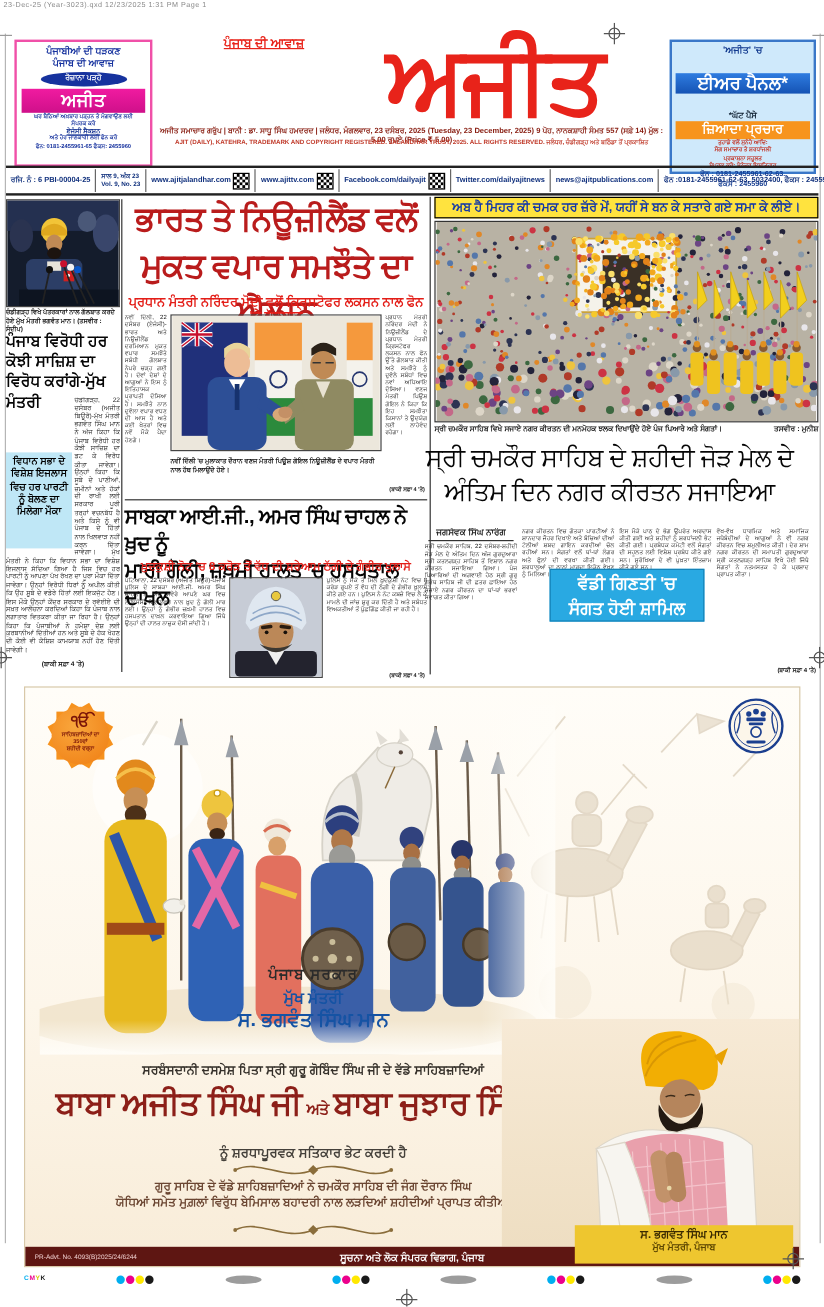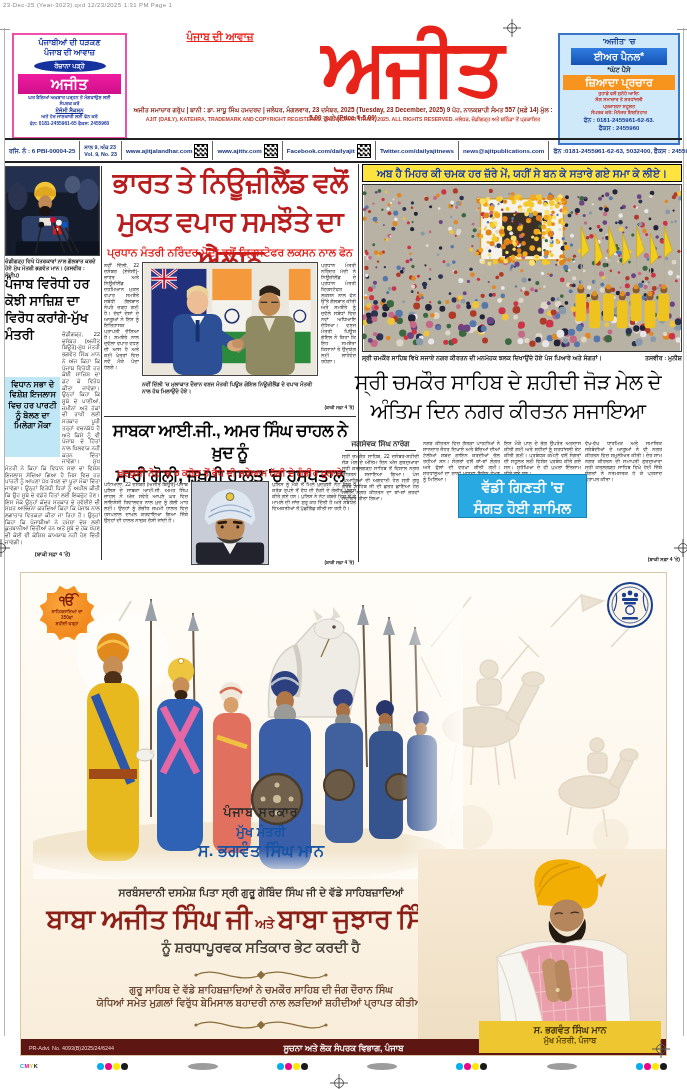--- a/index.html
+++ b/index.html
@@ -31,22 +31,22 @@
   .lpromo .bl{color:#16329e;font-weight:bold;font-size:8px;line-height:1.25}
   .lpromo .oval{margin:2px auto;width:72px;height:12px;background:#16329e;color:#fff;font-size:6.5px;
           font-weight:bold;border-radius:50%;line-height:12px}
   .lpromo .brand{margin:1px auto;width:103px;height:20px;background:linear-gradient(#f01ba0,#cf108a);
           color:#fff;font-size:15px;font-weight:800;line-height:20px}
   .lpromo .tiny{color:#16329e;font-size:4.8px;font-weight:bold;line-height:1.3}
   .lpromo .lnk{color:#0b2a8e;font-size:5.4px;font-weight:bold;text-decoration:underline}
   .rpromo{left:558px;top:33px;width:122px;height:112px;border:2px solid #3a77c8;background:#cfe9fb;
           text-align:center;padding-top:2px}
   .rpromo .t1{color:#123a8f;font-weight:bold;font-size:8px}
-  .rpromo .ban1{margin:1px auto;width:96px;height:17px;background:linear-gradient(#2f7ce0,#1553b4);
-          color:#fff;font-weight:800;font-size:10px;line-height:17px}
+  .rpromo .ban1{margin:14px auto;width:112px;height:17px;background:linear-gradient(#2f7ce0,#1553b4);
+          color:#fff;font-weight:800;font-size:15px;line-height:17px}
   .rpromo .note{color:#123;font-weight:bold;font-size:7px}
   .rpromo .ban2{margin:1px auto;width:112px;height:15px;background:#f7941d;color:#fff;font-weight:800;
           font-size:11px;line-height:15px}
   .rpromo .tiny{font-size:4.8px;font-weight:bold;line-height:1.35;color:#c02a1a}
   .rpromo .ph{font-size:6px;font-weight:bold;color:#123a8f;line-height:1.3}
 
   
   .infobar{left:5px;top:138px;width:677px;height:25px;border-top:2px solid #222;border-bottom:2px solid #222;
            display:flex;align-items:center;font-size:6.2px;font-weight:bold;color:#12327e;white-space:nowrap}
   .infobar .cell{padding:0 4px;border-right:1px solid #666;display:flex;align-items:center;gap:2px;height:19px}
@@ -73,56 +73,56 @@
          line-height:1.38;color:#b91c1c;letter-spacing:-1px}
   .fsub{left:104px;top:246px;width:252px;text-align:center;color:#e31e18;font-size:10.8px;font-weight:800}
   .fbody{left:104px;top:262px;width:252px;height:152px;display:flex;gap:3px}
   .fcol{width:35px;font-size:5px;line-height:1.2;text-align:justify;overflow:hidden;color:#222}
   .fmid{width:176px}
   .fphoto{width:176px;height:114px;border:1px solid #444}
   .fcap{font-size:5.5px;font-weight:bold;line-height:1.25;margin-top:1px}
   .fmore{left:296px;top:405px;width:58px;font-size:4.6px;font-weight:bold;text-align:right}
 
   
-  .chead{left:104px;top:420px;width:252px;text-align:center;font-size:17px;font-weight:800;
+  .chead{left:104px;top:420px;width:252px;text-align:left;font-size:17px;font-weight:800;
          line-height:1.32;color:#050505;letter-spacing:-.5px}
   .csub{left:104px;top:467px;width:252px;text-align:center;color:#e31e18;font-size:9.5px;font-weight:800}
   .cbody{left:104px;top:481px;width:252px;height:87px;display:flex;gap:3px}
   .ccol{width:84px;font-size:5px;line-height:1.2;text-align:justify;overflow:hidden;color:#222}
   .cphoto{width:78px;height:84px;border:1px solid #444}
   .cmore{left:290px;top:560px;width:64px;font-size:4.6px;font-weight:bold;text-align:right}
 
   
   .ystrip{left:362px;top:164px;width:320px;height:18px;background:#ffe33e;border:1px solid #000000;
           color:#1237a8;font-weight:800;font-size:10.5px;text-align:center;line-height:16px}
   .pphoto{left:362px;top:184px;width:320px;height:168px;border:1px solid #333}
   .pcap{left:362px;top:354px;width:320px;display:flex;justify-content:space-between;
         font-size:6.2px;font-weight:bold}
   .mhead{left:348px;top:367px;width:320px;text-align:center;font-size:21px;font-weight:400;
          line-height:1.4;color:#050505;letter-spacing:-.5px}
-  .mbody{left:342px;top:440px;width:320px;height:116px;display:flex;gap:4px}
+  .mbody{left:354px;top:440px;width:320px;height:116px;display:flex;gap:4px}
   .mcol{width:77px;font-size:5px;line-height:1.2;text-align:justify;overflow:hidden;color:#222}
   .byline{font-size:7.4px;font-weight:800;text-align:center;border-bottom:1px solid #333;
           margin:0 3px 2px 3px;padding-bottom:1px;white-space:nowrap}
   .bluebox{left:458px;top:474px;width:129px;height:44px;background:#29a9e2;border:1px solid #1583b8;
            color:#fff;font-size:14.5px;font-weight:800;text-align:center;line-height:1.45;padding-top:2px}
   .mmore{left:596px;top:556px;width:84px;font-size:5px;font-weight:bold;text-align:right}
 
   
   .ad{left:20px;top:572px;width:647px;height:484px;border:1px solid #d8c8a8;
       background:linear-gradient(180deg,#fffdf8 0%,#fdf6ea 55%,#f8ecd8 100%);overflow:hidden}
   .ad .line{position:absolute;left:0;width:480px;text-align:center}
   .ad-govt{top:232px;font-size:12.5px;font-weight:800;color:#2b2b2b;letter-spacing:1px}
   .ad-cmtitle{top:251px;font-size:13px;font-weight:800;color:#1553a4}
   .ad-cmname{top:268px;font-size:16.5px;font-weight:800;color:#1553a4}
   .ad-lead{top:294px;font-size:9.5px;color:#44403a;font-weight:bold}
   .ad-intro{top:313px;font-size:10.5px;color:#35302a;font-weight:bold}
   .ad-names{top:331px;font-size:27px;font-weight:800;color:#8c1f18;letter-spacing:-.5px;white-space:nowrap}
   .ad-names .conj{font-size:13px;font-weight:bold;color:#8c1f18;padding:0 4px}
-  .ad-tribute{top:366px;font-size:14px;color:#44403a;font-weight:bold}
+  .ad-tribute{top:382px;font-size:11px;color:#44403a;font-weight:bold}
   .ad-note1{top:411px;font-size:10px;color:#6b4632;font-weight:bold}
   .ad-note2{top:424px;font-size:10px;color:#6b4632;font-weight:bold}
   .orn{position:absolute;left:170px;width:140px;height:16px}
   .badge{position:absolute;left:14px;top:8px;width:64px;height:64px}
   .badge .sq{position:absolute;left:12px;top:12px;width:40px;height:40px;background:#f6921e}
   .badge .core{position:absolute;left:8px;top:8px;width:48px;height:48px;border-radius:50%;
         background:radial-gradient(circle at 40% 35%,#f9a63c,#ef7d12);text-align:center}
   .badge .ik{font-size:13px;font-weight:800;color:#7a1408;margin-top:4px}
   .badge .bl{font-size:4.6px;font-weight:bold;color:#7a1408;line-height:1.3}
   .emblem{position:absolute;left:585px;top:8px}

